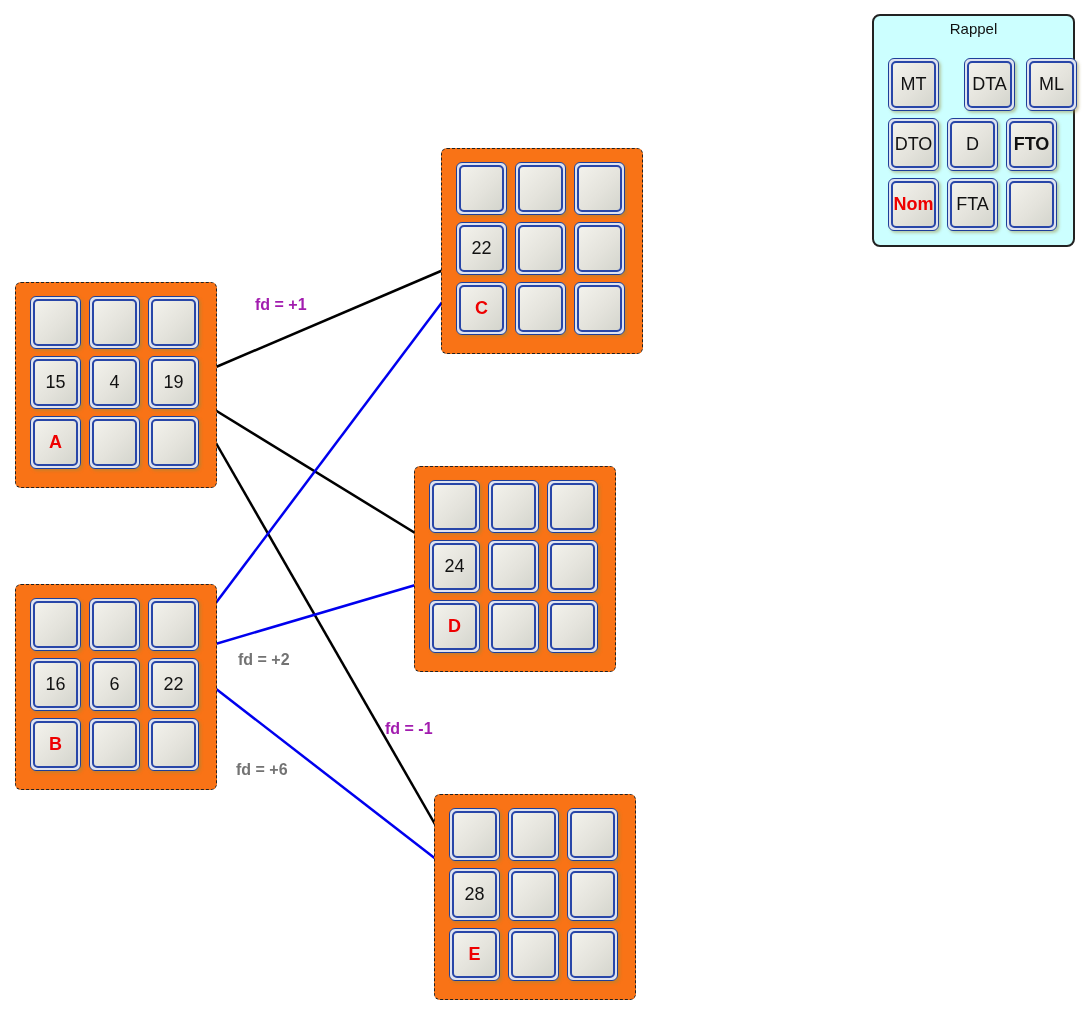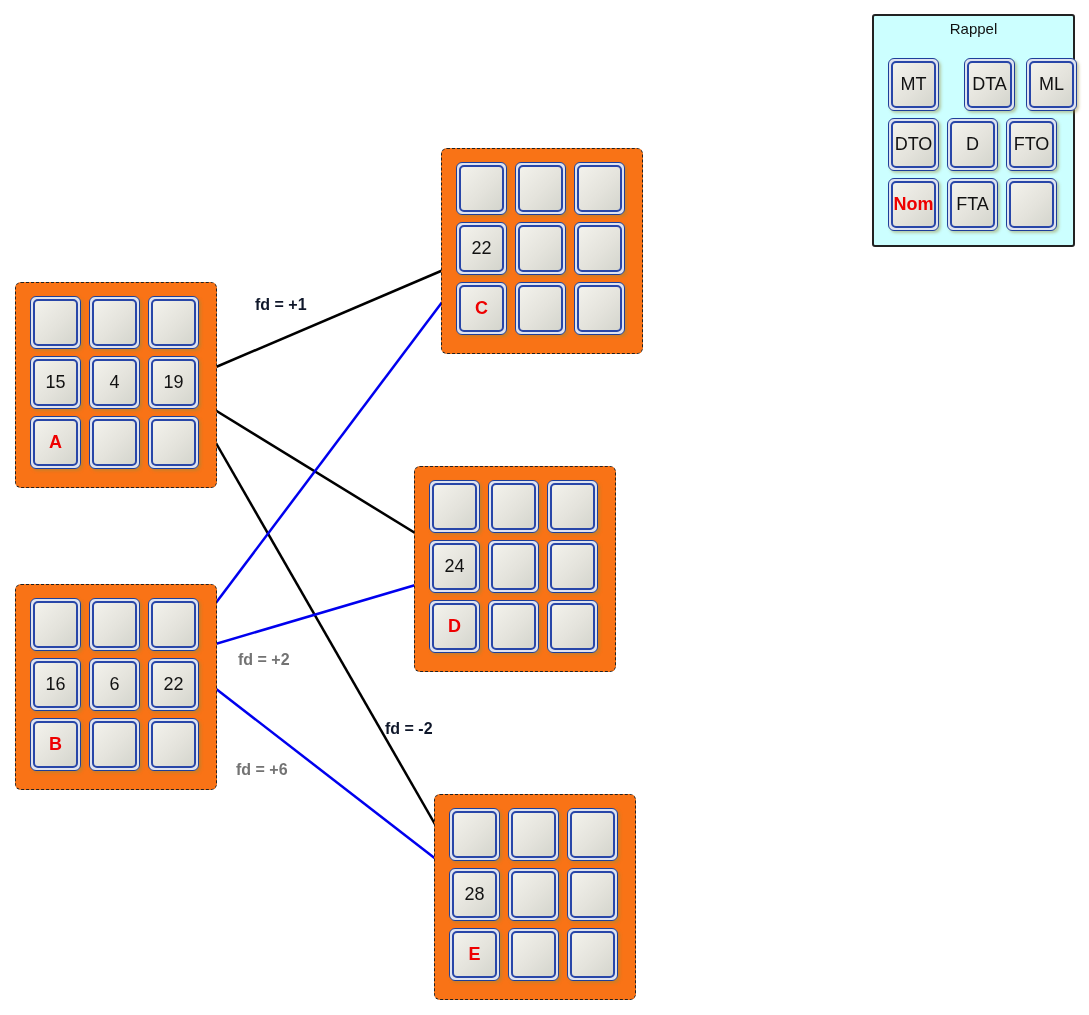--- a/index.html
+++ b/index.html
@@ -1,36 +1,36 @@
 <!DOCTYPE html>
 <html><head>
 <meta charset="utf-8">
 <style>
   html, body { margin:0; padding:0; background:#ffffff; }
   body { width:1089px; height:1015px; position:relative; overflow:hidden;
          font-family:"Liberation Sans", sans-serif; }
   .node { position:absolute; background:#f97316; border:1px dashed #222;
           border-radius:6px; box-sizing:border-box; }
   .legend { position:absolute; background:#ccffff; border:2px solid #222;
-            border-radius:3px; box-sizing:border-box; }
+            border-radius:8px; box-sizing:border-box; }
   .legend-title { position:absolute; left:0; right:0; top:4px; text-align:center;
                   font-size:15px; color:#111; }
   .cell { position:absolute; width:51px; height:53px; box-sizing:border-box;
           border:1px solid #1e3f9a; border-radius:6px;
           background:#dfe3ef; padding:2px;
           box-shadow:2px 2px 3px rgba(150,140,60,0.45); }
   .cell-inner { width:100%; height:100%; box-sizing:border-box;
           border:2px solid #2846a8; border-radius:5px;
           background:linear-gradient(135deg,#f3f2ec 0%,#e4e3dc 55%,#d4d5cd 100%);
           display:flex; align-items:center; justify-content:center;
           font-size:18px; color:#111; }
   .cell-inner.red { color:#ee0000; font-weight:bold; }
   svg.links { position:absolute; left:0; top:0; width:1089px; height:1015px; pointer-events:none; }
   .lbl { position:absolute; font-weight:bold; font-size:16px; white-space:nowrap; }
-  .lbl.black { color:#0f172a; }
+  .lbl.black { color:#a21caf; }
   .lbl.blue { color:#737373; }
 </style>
 </head>
 <body>
 
 <svg class="links">
   <defs>
     <marker id="arrow-black" markerWidth="10" markerHeight="10" refX="9" refY="5" orient="auto" markerUnits="userSpaceOnUse">
       <path d="M0,0 L10,5 L0,10 L3,5 Z" fill="#000"></path>
     </marker>
@@ -40,21 +40,21 @@
   </defs>
   <line x1="202" y1="373" x2="455" y2="265" stroke="#000" stroke-width="2.5" marker-end="url(#arrow-black)"></line>
   <line x1="202" y1="402" x2="446" y2="552" stroke="#000" stroke-width="2.5" marker-end="url(#arrow-black)"></line>
   <line x1="197" y1="410" x2="459" y2="866" stroke="#000" stroke-width="2.5" marker-end="url(#arrow-black)"></line>
   <line x1="197" y1="628" x2="461" y2="277" stroke="#0000ee" stroke-width="2.5" marker-end="url(#arrow-blue)"></line>
   <line x1="202" y1="648" x2="446" y2="576" stroke="#0000ee" stroke-width="2.5" marker-end="url(#arrow-blue)"></line>
   <line x1="202" y1="678" x2="450" y2="870" stroke="#0000ee" stroke-width="2.5" marker-end="url(#arrow-blue)"></line>
 </svg>
 
 <div class="lbl black" style="left:255px;top:296px;">fd = +1</div>
-<div class="lbl black" style="left:385px;top:720px;">fd = -2</div>
+<div class="lbl black" style="left:385px;top:720px;">fd = -1</div>
 <div class="lbl blue" style="left:238px;top:651px;">fd = +2</div>
 <div class="lbl blue" style="left:236px;top:761px;">fd = +6</div>
 
 <div class="node" style="left:15px;top:282px;width:202px;height:206px;">
 
 <div class="cell" style="left: 14px; top: 13px;">
       <div class="cell-inner"></div>
     </div>
     <div class="cell" style="left: 73px; top: 13px;">
       <div class="cell-inner"></div>
@@ -217,21 +217,21 @@
     </div>
     <div class="cell" style="left: 132px; top: 42px; margin-left: 20px;">
       <div class="cell-inner">ML</div>
     </div>
     <div class="cell" style="left: 14px; top: 102px;">
       <div class="cell-inner">DTO</div>
     </div>
     <div class="cell" style="left: 73px; top: 102px;">
       <div class="cell-inner">D</div>
     </div>
-    <div class="cell" style="left: 132px; top: 102px;">
+    <div class="cell" style="left: 132px; top: 102px; font-weight: bold;">
       <div class="cell-inner">FTO</div>
     </div>
     <div class="cell" style="left: 14px; top: 162px;">
       <div class="cell-inner red">Nom</div>
     </div>
     <div class="cell" style="left: 73px; top: 162px;">
       <div class="cell-inner">FTA</div>
     </div>
     <div class="cell" style="left: 132px; top: 162px;">
       <div class="cell-inner"></div>

